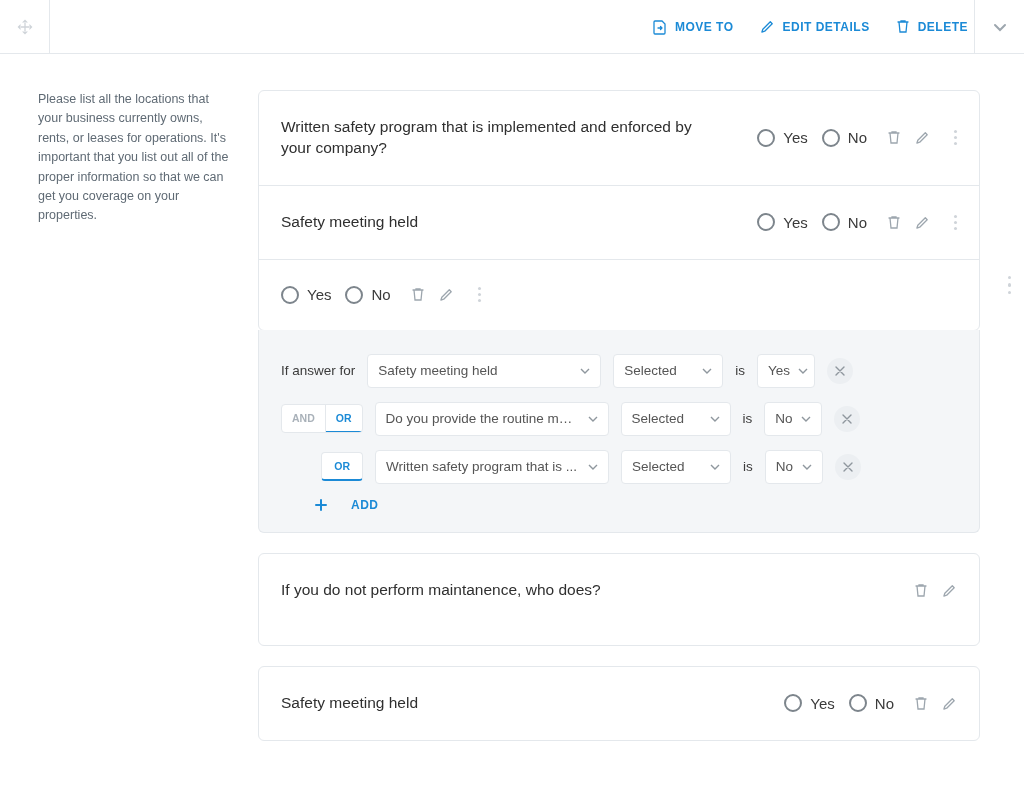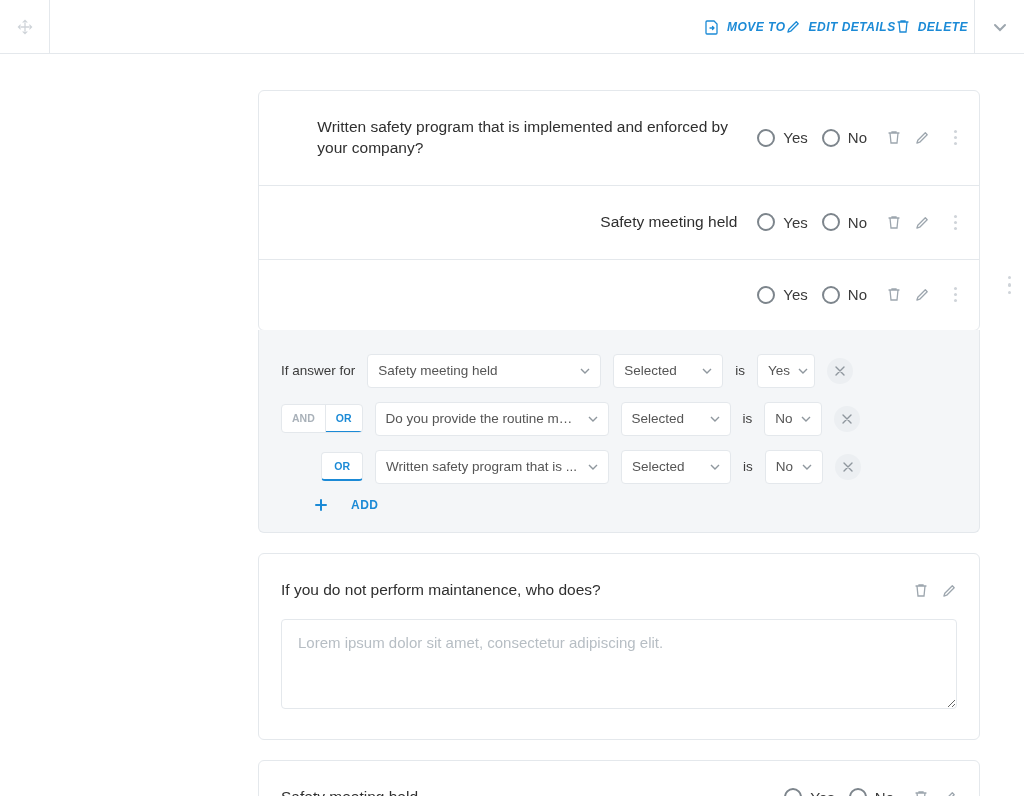--- a/index.html
+++ b/index.html
@@ -27,21 +27,21 @@
   
   .toolbar{
     height:54px;border-bottom:1px solid var(--border);
     display:flex;align-items:stretch;
   }
   .drag-cell{
     width:50px;border-right:1px solid var(--border);
     display:flex;align-items:center;justify-content:center;
   }
   .toolbar-actions{
-    margin-left:auto;display:flex;align-items:center;padding-right:6px;font-style:italic;
+    margin-left:auto;display:flex;align-items:center;padding-right:6px;gap:26px;
   }
   .t-action{
     display:flex;align-items:center;gap:8px;color:var(--blue);
     font-weight:600;font-size:12px;letter-spacing:.5px;cursor:pointer;
   }
   .more-cell{
     width:50px;border-left:1px solid var(--border);
     display:flex;align-items:center;justify-content:center;
   }
 
@@ -58,22 +58,22 @@
   .sidebar p{
     margin:0;font-size:12.5px;line-height:1.55;color:var(--text-grey);
   }
   .main{
     flex:1;padding-right:44px;
   }
 
   
   .q-list{border:1px solid var(--border);border-radius:6px;overflow:hidden;}
   .q-row{
-    display:flex;align-items:center;justify-content:flex-end;
-    padding:26px 22px;border-bottom:1px solid var(--border);gap:20px;
+    display:flex;align-items:center;justify-content:space-between;
+    padding:26px 22px;border-bottom:1px solid var(--border);gap:12px;
   }
   .q-list .q-row:last-child{border-bottom:none;}
   .q-text{
     font-size:15.5px;color:#2f2f2f;max-width:420px;line-height:1.35;
   }
   .q-controls{display:flex;align-items:center;gap:14px;}
   .radio-opt{display:flex;align-items:center;gap:8px;font-size:15px;color:#3a3a3a;cursor:pointer;}
   .radio-circle{
     width:18px;height:18px;border:2px solid #7d858c;border-radius:50%;display:inline-block;
   }
@@ -184,20 +184,21 @@
   <div class="more-cell">
     <svg width="16" height="16" viewBox="0 0 16 16">
         <path d="M3 6l5 5 5-5" fill="none" stroke="#9da6ae" stroke-width="2" stroke-linecap="round"></path>
       </svg>
   </div>
 </div>
 
 <div class="body">
 
   <div class="sidebar">
+    <p>Please list all the locations that your business currently owns, rents, or leases for operations. It's important that you list out all of the proper information so that we can get you coverage on your properties.</p>
   </div>
 
   <div class="main" style="position:relative;">
 
     <div class="q-list">
 
       <div class="q-row">
         <div class="q-text">Written safety program that is implemented and enforced by your company?</div>
         <div class="q-controls">
           <label class="radio-opt">
@@ -389,21 +390,20 @@
         <div class="q-text">If you do not perform maintanence, who does?</div>
         <div class="row-icons">
           <svg width="14" height="15" viewBox="0 0 14 15">
               <path d="M2 3h10M5 3V2h4v1M3 3l1 10h6l1-10" fill="none" stroke="#9da6ae" stroke-width="1.3" stroke-linecap="round"></path>
             </svg>
           <svg width="15" height="15" viewBox="0 0 16 16">
               <path d="M2 14l1-3 8-8 2 2-8 8-3 1z" fill="none" stroke="#9da6ae" stroke-width="1.4" stroke-linejoin="round"></path>
             </svg>
         </div>
       </div>
-      <textarea placeholder="Lorem ipsum dolor sit amet, consectetur adipiscing elit." style=""></textarea>
     </div>
 
     <div class="card compact">
       <div class="card-head">
         <div class="q-text">Safety meeting held</div>
         <div class="q-controls">
           <label class="radio-opt">
               <span class="radio-circle"></span>
               <span>Yes</span>
             </label>

